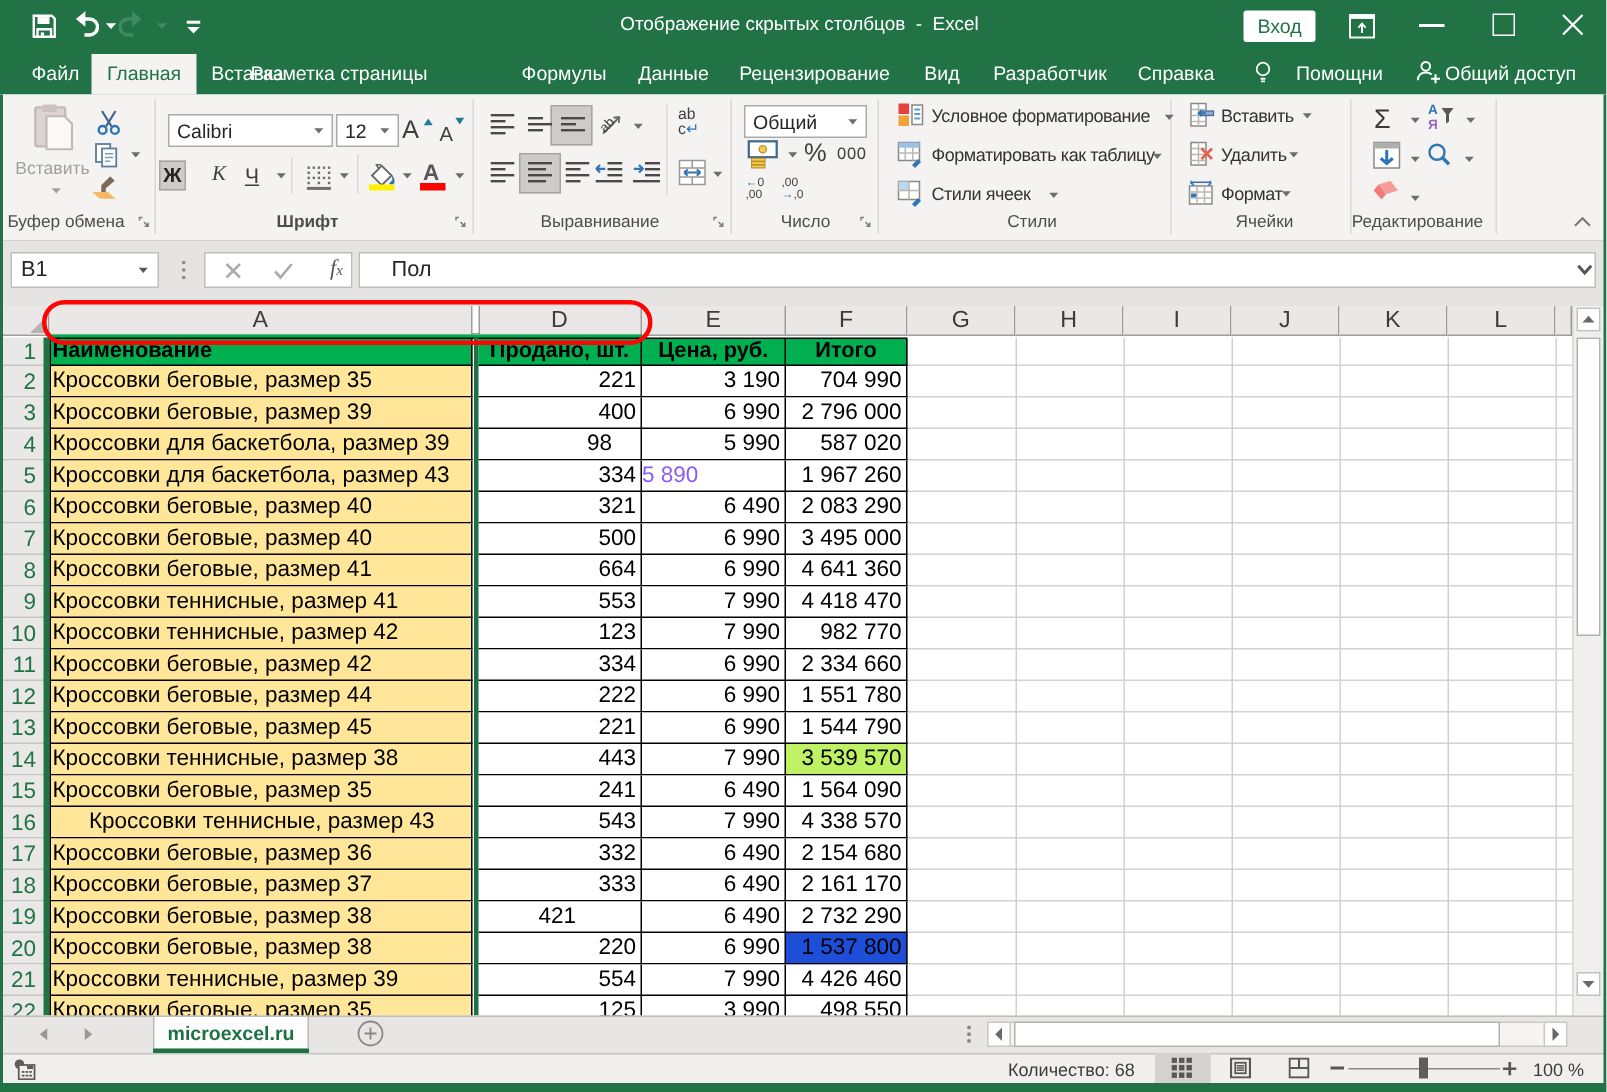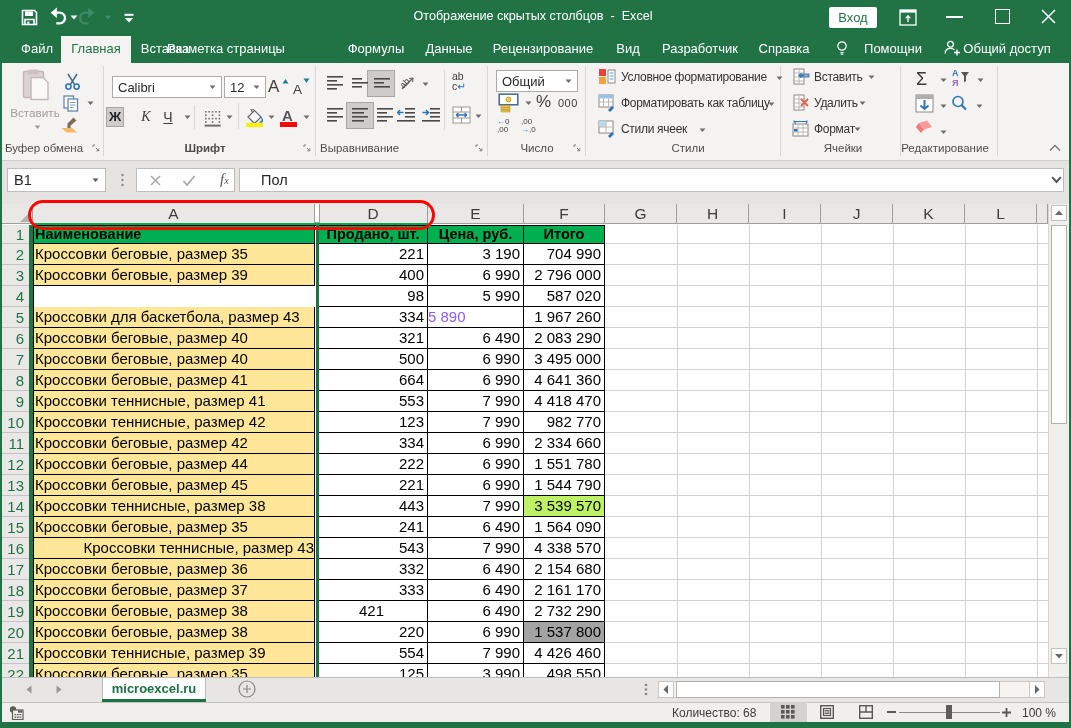--- a/index.html
+++ b/index.html
@@ -101,21 +101,21 @@
       <svg width="8" height="8">
         <path d="M1 3 V1 h2 M4 4 l2.6 2.6 M6.8 4.4 v2.4 h-2.4" stroke="#807e7c" stroke-width="1" fill="none"></path>
       </svg>
     </div>
 <div class="t" style="left:125px;top:142px;width:160px;text-align:center;color:#4f4d4b;font-size:11.5px;font-weight:bold;">Шрифт</div>
 <div style="left:303px;top:144px;width:8px;height:8px;">
       <svg width="8" height="8">
         <path d="M1 3 V1 h2 M4 4 l2.6 2.6 M6.8 4.4 v2.4 h-2.4" stroke="#807e7c" stroke-width="1" fill="none"></path>
       </svg>
     </div>
-<div class="t" style="left:320px;top:142px;width:160px;color:#4f4d4b;font-size:11.5px;">Выравнивание</div>
+<div class="t" style="left:320px;top:142px;width:160px;text-align:center;color:#4f4d4b;font-size:11.5px;">Выравнивание</div>
 <div style="left:475px;top:144px;width:8px;height:8px;">
       <svg width="8" height="8">
         <path d="M1 3 V1 h2 M4 4 l2.6 2.6 M6.8 4.4 v2.4 h-2.4" stroke="#807e7c" stroke-width="1" fill="none"></path>
       </svg>
     </div>
 <div class="t" style="left:457px;top:142px;width:160px;text-align:center;color:#4f4d4b;font-size:11.5px;">Число</div>
 <div style="left:573px;top:144px;width:8px;height:8px;">
       <svg width="8" height="8">
         <path d="M1 3 V1 h2 M4 4 l2.6 2.6 M6.8 4.4 v2.4 h-2.4" stroke="#807e7c" stroke-width="1" fill="none"></path>
       </svg>
@@ -611,21 +611,22 @@
 <div class="t" style="left:428px;top:226px;width:96px;height:18px;background:#00b050;border-right:1px solid #000;border-bottom:1px solid #000;text-align:center;color:#000;font-size:14.5px;line-height:17px;font-weight:bold;">Цена, руб.</div>
 <div class="t" style="left:524px;top:226px;width:81px;height:18px;background:#00b050;border-right:1px solid #000;border-bottom:1px solid #000;text-align:center;color:#000;font-size:14.5px;line-height:17px;font-weight:bold;">Итого</div>
 <div class="t" style="left:34px;top:244px;width:281px;height:21px;background:#ffe699;border-right:1px solid #000;border-bottom:1px solid #000;text-align:left;padding-left:1px;color:#000;font-size:15px;line-height:20px;">Кроссовки беговые, размер 35</div>
 <div class="t" style="left:319px;top:244px;width:109px;height:21px;background:#fff;border-right:1px solid #000;border-bottom:1px solid #000;text-align:right;padding-right:3px;color:#000;font-size:15px;line-height:20px;">221</div>
 <div class="t" style="left:428px;top:244px;width:96px;height:21px;background:#fff;border-right:1px solid #000;border-bottom:1px solid #000;text-align:right;padding-right:3px;color:#000;font-size:15px;line-height:20px;">3 190</div>
 <div class="t" style="left:524px;top:244px;width:81px;height:21px;background:#fff;border-right:1px solid #000;border-bottom:1px solid #000;text-align:right;padding-right:3px;color:#000;font-size:15px;line-height:20px;">704 990</div>
 <div class="t" style="left:34px;top:265px;width:281px;height:21px;background:#ffe699;border-right:1px solid #000;border-bottom:1px solid #000;text-align:left;padding-left:1px;color:#000;font-size:15px;line-height:20px;">Кроссовки беговые, размер 39</div>
 <div class="t" style="left:319px;top:265px;width:109px;height:21px;background:#fff;border-right:1px solid #000;border-bottom:1px solid #000;text-align:right;padding-right:3px;color:#000;font-size:15px;line-height:20px;">400</div>
 <div class="t" style="left:428px;top:265px;width:96px;height:21px;background:#fff;border-right:1px solid #000;border-bottom:1px solid #000;text-align:right;padding-right:3px;color:#000;font-size:15px;line-height:20px;">6 990</div>
 <div class="t" style="left:524px;top:265px;width:81px;height:21px;background:#fff;border-right:1px solid #000;border-bottom:1px solid #000;text-align:right;padding-right:3px;color:#000;font-size:15px;line-height:20px;">2 796 000</div>
-<div class="t" style="left:319px;top:286px;width:109px;height:21px;background:#fff;border-right:1px solid #000;border-bottom:1px solid #000;text-align:right;padding-right:3px;color:#000;font-size:15px;line-height:20px;">98</div>
+<div class="t" style="left:34px;top:286px;width:281px;height:21px;background:#ffe699;border-right:1px solid #000;border-bottom:1px solid #000;text-align:left;padding-left:1px;color:#000;font-size:15px;line-height:20px;">Кроссовки для баскетбола, размер 39</div>
+<div class="t" style="left:319px;top:286px;width:109px;height:21px;background:#fff;border-right:1px solid #000;border-bottom:1px solid #000;text-align:right;padding-right:19px;color:#000;font-size:15px;line-height:20px;">98</div>
 <div class="t" style="left:428px;top:286px;width:96px;height:21px;background:#fff;border-right:1px solid #000;border-bottom:1px solid #000;text-align:right;padding-right:3px;color:#000;font-size:15px;line-height:20px;">5 990</div>
 <div class="t" style="left:524px;top:286px;width:81px;height:21px;background:#fff;border-right:1px solid #000;border-bottom:1px solid #000;text-align:right;padding-right:3px;color:#000;font-size:15px;line-height:20px;">587 020</div>
 <div class="t" style="left:34px;top:307px;width:281px;height:21px;background:#ffe699;border-right:1px solid #000;border-bottom:1px solid #000;text-align:left;padding-left:1px;color:#000;font-size:15px;line-height:20px;">Кроссовки для баскетбола, размер 43</div>
 <div class="t" style="left:319px;top:307px;width:109px;height:21px;background:#fff;border-right:1px solid #000;border-bottom:1px solid #000;text-align:right;padding-right:3px;color:#000;font-size:15px;line-height:20px;">334</div>
 <div class="t" style="left:428px;top:307px;width:96px;height:21px;background:#fff;border-right:1px solid #000;border-bottom:1px solid #000;text-align:left;padding-right:3px;color:#8b5cf6;font-size:15px;line-height:20px;">5 890</div>
 <div class="t" style="left:524px;top:307px;width:81px;height:21px;background:#fff;border-right:1px solid #000;border-bottom:1px solid #000;text-align:right;padding-right:3px;color:#000;font-size:15px;line-height:20px;">1 967 260</div>
 <div class="t" style="left:34px;top:328px;width:281px;height:21px;background:#ffe699;border-right:1px solid #000;border-bottom:1px solid #000;text-align:left;padding-left:1px;color:#000;font-size:15px;line-height:20px;">Кроссовки беговые, размер 40</div>
 <div class="t" style="left:319px;top:328px;width:109px;height:21px;background:#fff;border-right:1px solid #000;border-bottom:1px solid #000;text-align:right;padding-right:3px;color:#000;font-size:15px;line-height:20px;">321</div>
 <div class="t" style="left:428px;top:328px;width:96px;height:21px;background:#fff;border-right:1px solid #000;border-bottom:1px solid #000;text-align:right;padding-right:3px;color:#000;font-size:15px;line-height:20px;">6 490</div>
 <div class="t" style="left:524px;top:328px;width:81px;height:21px;background:#fff;border-right:1px solid #000;border-bottom:1px solid #000;text-align:right;padding-right:3px;color:#000;font-size:15px;line-height:20px;">2 083 290</div>
@@ -658,40 +659,40 @@
 <div class="t" style="left:428px;top:475px;width:96px;height:21px;background:#fff;border-right:1px solid #000;border-bottom:1px solid #000;text-align:right;padding-right:3px;color:#000;font-size:15px;line-height:20px;">6 990</div>
 <div class="t" style="left:524px;top:475px;width:81px;height:21px;background:#fff;border-right:1px solid #000;border-bottom:1px solid #000;text-align:right;padding-right:3px;color:#000;font-size:15px;line-height:20px;">1 544 790</div>
 <div class="t" style="left:34px;top:496px;width:281px;height:21px;background:#ffe699;border-right:1px solid #000;border-bottom:1px solid #000;text-align:left;padding-left:1px;color:#000;font-size:15px;line-height:20px;">Кроссовки теннисные, размер 38</div>
 <div class="t" style="left:319px;top:496px;width:109px;height:21px;background:#fff;border-right:1px solid #000;border-bottom:1px solid #000;text-align:right;padding-right:3px;color:#000;font-size:15px;line-height:20px;">443</div>
 <div class="t" style="left:428px;top:496px;width:96px;height:21px;background:#fff;border-right:1px solid #000;border-bottom:1px solid #000;text-align:right;padding-right:3px;color:#000;font-size:15px;line-height:20px;">7 990</div>
 <div class="t" style="left:524px;top:496px;width:81px;height:21px;background:#bef264;border-right:1px solid #000;border-bottom:1px solid #000;text-align:right;padding-right:3px;color:#000;font-size:15px;line-height:20px;">3 539 570</div>
 <div class="t" style="left:34px;top:517px;width:281px;height:21px;background:#ffe699;border-right:1px solid #000;border-bottom:1px solid #000;text-align:left;padding-left:1px;color:#000;font-size:15px;line-height:20px;">Кроссовки беговые, размер 35</div>
 <div class="t" style="left:319px;top:517px;width:109px;height:21px;background:#fff;border-right:1px solid #000;border-bottom:1px solid #000;text-align:right;padding-right:3px;color:#000;font-size:15px;line-height:20px;">241</div>
 <div class="t" style="left:428px;top:517px;width:96px;height:21px;background:#fff;border-right:1px solid #000;border-bottom:1px solid #000;text-align:right;padding-right:3px;color:#000;font-size:15px;line-height:20px;">6 490</div>
 <div class="t" style="left:524px;top:517px;width:81px;height:21px;background:#fff;border-right:1px solid #000;border-bottom:1px solid #000;text-align:right;padding-right:3px;color:#000;font-size:15px;line-height:20px;">1 564 090</div>
-<div class="t" style="left:34px;top:538px;width:281px;height:21px;background:#ffe699;border-right:1px solid #000;border-bottom:1px solid #000;text-align:right;padding-left:1px;color:#000;font-size:15px;line-height:20px;">Кроссовки теннисные, размер 43</div>
+<div class="t" style="left:34px;top:538px;width:281px;height:21px;background:#ffe699;border-right:1px solid #000;border-bottom:1px solid #000;text-align:center;padding-left:1px;color:#000;font-size:15px;line-height:20px;">Кроссовки теннисные, размер 43</div>
 <div class="t" style="left:319px;top:538px;width:109px;height:21px;background:#fff;border-right:1px solid #000;border-bottom:1px solid #000;text-align:right;padding-right:3px;color:#000;font-size:15px;line-height:20px;">543</div>
 <div class="t" style="left:428px;top:538px;width:96px;height:21px;background:#fff;border-right:1px solid #000;border-bottom:1px solid #000;text-align:right;padding-right:3px;color:#000;font-size:15px;line-height:20px;">7 990</div>
 <div class="t" style="left:524px;top:538px;width:81px;height:21px;background:#fff;border-right:1px solid #000;border-bottom:1px solid #000;text-align:right;padding-right:3px;color:#000000;font-size:15px;line-height:20px;">4 338 570</div>
 <div class="t" style="left:34px;top:559px;width:281px;height:21px;background:#ffe699;border-right:1px solid #000;border-bottom:1px solid #000;text-align:left;padding-left:1px;color:#000;font-size:15px;line-height:20px;">Кроссовки беговые, размер 36</div>
 <div class="t" style="left:319px;top:559px;width:109px;height:21px;background:#fff;border-right:1px solid #000;border-bottom:1px solid #000;text-align:right;padding-right:3px;color:#000;font-size:15px;line-height:20px;">332</div>
 <div class="t" style="left:428px;top:559px;width:96px;height:21px;background:#fff;border-right:1px solid #000;border-bottom:1px solid #000;text-align:right;padding-right:3px;color:#000;font-size:15px;line-height:20px;">6 490</div>
 <div class="t" style="left:524px;top:559px;width:81px;height:21px;background:#fff;border-right:1px solid #000;border-bottom:1px solid #000;text-align:right;padding-right:3px;color:#000;font-size:15px;line-height:20px;">2 154 680</div>
 <div class="t" style="left:34px;top:580px;width:281px;height:21px;background:#ffe699;border-right:1px solid #000;border-bottom:1px solid #000;text-align:left;padding-left:1px;color:#000;font-size:15px;line-height:20px;">Кроссовки беговые, размер 37</div>
 <div class="t" style="left:319px;top:580px;width:109px;height:21px;background:#fff;border-right:1px solid #000;border-bottom:1px solid #000;text-align:right;padding-right:3px;color:#000;font-size:15px;line-height:20px;">333</div>
 <div class="t" style="left:428px;top:580px;width:96px;height:21px;background:#fff;border-right:1px solid #000;border-bottom:1px solid #000;text-align:right;padding-right:3px;color:#000;font-size:15px;line-height:20px;">6 490</div>
 <div class="t" style="left:524px;top:580px;width:81px;height:21px;background:#fff;border-right:1px solid #000;border-bottom:1px solid #000;text-align:right;padding-right:3px;color:#000;font-size:15px;line-height:20px;">2 161 170</div>
 <div class="t" style="left:34px;top:601px;width:281px;height:21px;background:#ffe699;border-right:1px solid #000;border-bottom:1px solid #000;text-align:left;padding-left:1px;color:#000;font-size:15px;line-height:20px;">Кроссовки беговые, размер 38</div>
 <div class="t" style="left:319px;top:601px;width:109px;height:21px;background:#fff;border-right:1px solid #000;border-bottom:1px solid #000;text-align:center;padding-right:3px;color:#000;font-size:15px;line-height:20px;">421</div>
 <div class="t" style="left:428px;top:601px;width:96px;height:21px;background:#fff;border-right:1px solid #000;border-bottom:1px solid #000;text-align:right;padding-right:3px;color:#000;font-size:15px;line-height:20px;">6 490</div>
 <div class="t" style="left:524px;top:601px;width:81px;height:21px;background:#fff;border-right:1px solid #000;border-bottom:1px solid #000;text-align:right;padding-right:3px;color:#000;font-size:15px;line-height:20px;">2 732 290</div>
 <div class="t" style="left:34px;top:622px;width:281px;height:21px;background:#ffe699;border-right:1px solid #000;border-bottom:1px solid #000;text-align:left;padding-left:1px;color:#000;font-size:15px;line-height:20px;">Кроссовки беговые, размер 38</div>
 <div class="t" style="left:319px;top:622px;width:109px;height:21px;background:#fff;border-right:1px solid #000;border-bottom:1px solid #000;text-align:right;padding-right:3px;color:#000;font-size:15px;line-height:20px;">220</div>
 <div class="t" style="left:428px;top:622px;width:96px;height:21px;background:#fff;border-right:1px solid #000;border-bottom:1px solid #000;text-align:right;padding-right:3px;color:#000;font-size:15px;line-height:20px;">6 990</div>
-<div class="t" style="left:524px;top:622px;width:81px;height:21px;background:#a3a3a3;border-right:1px solid #000;border-bottom:1px solid #000;text-align:right;padding-right:3px;color:#000;font-size:15px;line-height:20px;">1 537 800</div>
+<div class="t" style="left:524px;top:622px;width:81px;height:21px;background:#1d4ed8;border-right:1px solid #000;border-bottom:1px solid #000;text-align:right;padding-right:3px;color:#000;font-size:15px;line-height:20px;">1 537 800</div>
 <div class="t" style="left:34px;top:643px;width:281px;height:21px;background:#ffe699;border-right:1px solid #000;border-bottom:1px solid #000;text-align:left;padding-left:1px;color:#000;font-size:15px;line-height:20px;">Кроссовки теннисные, размер 39</div>
 <div class="t" style="left:319px;top:643px;width:109px;height:21px;background:#fff;border-right:1px solid #000;border-bottom:1px solid #000;text-align:right;padding-right:3px;color:#000;font-size:15px;line-height:20px;">554</div>
 <div class="t" style="left:428px;top:643px;width:96px;height:21px;background:#fff;border-right:1px solid #000;border-bottom:1px solid #000;text-align:right;padding-right:3px;color:#000;font-size:15px;line-height:20px;">7 990</div>
 <div class="t" style="left:524px;top:643px;width:81px;height:21px;background:#fff;border-right:1px solid #000;border-bottom:1px solid #000;text-align:right;padding-right:3px;color:#000;font-size:15px;line-height:20px;">4 426 460</div>
 <div class="t" style="left:34px;top:664px;width:281px;height:21px;background:#ffe699;border-right:1px solid #000;border-bottom:1px solid #000;text-align:left;padding-left:1px;color:#000;font-size:15px;line-height:20px;">Кроссовки беговые, размер 35</div>
 <div class="t" style="left:319px;top:664px;width:109px;height:21px;background:#fff;border-right:1px solid #000;border-bottom:1px solid #000;text-align:right;padding-right:3px;color:#000;font-size:15px;line-height:20px;">125</div>
 <div class="t" style="left:428px;top:664px;width:96px;height:21px;background:#fff;border-right:1px solid #000;border-bottom:1px solid #000;text-align:right;padding-right:3px;color:#000;font-size:15px;line-height:20px;">3 990</div>
 <div class="t" style="left:524px;top:664px;width:81px;height:21px;background:#fff;border-right:1px solid #000;border-bottom:1px solid #000;text-align:right;padding-right:3px;color:#000;font-size:15px;line-height:20px;">498 550</div>
 <div style="left:315.6px;top:225px;width:3px;height:452px;background:#1e7145;"></div>
 <div style="left:28px;top:200px;width:407px;height:30px;border:3.6px solid #fd0505;border-radius:15px;"></div>

